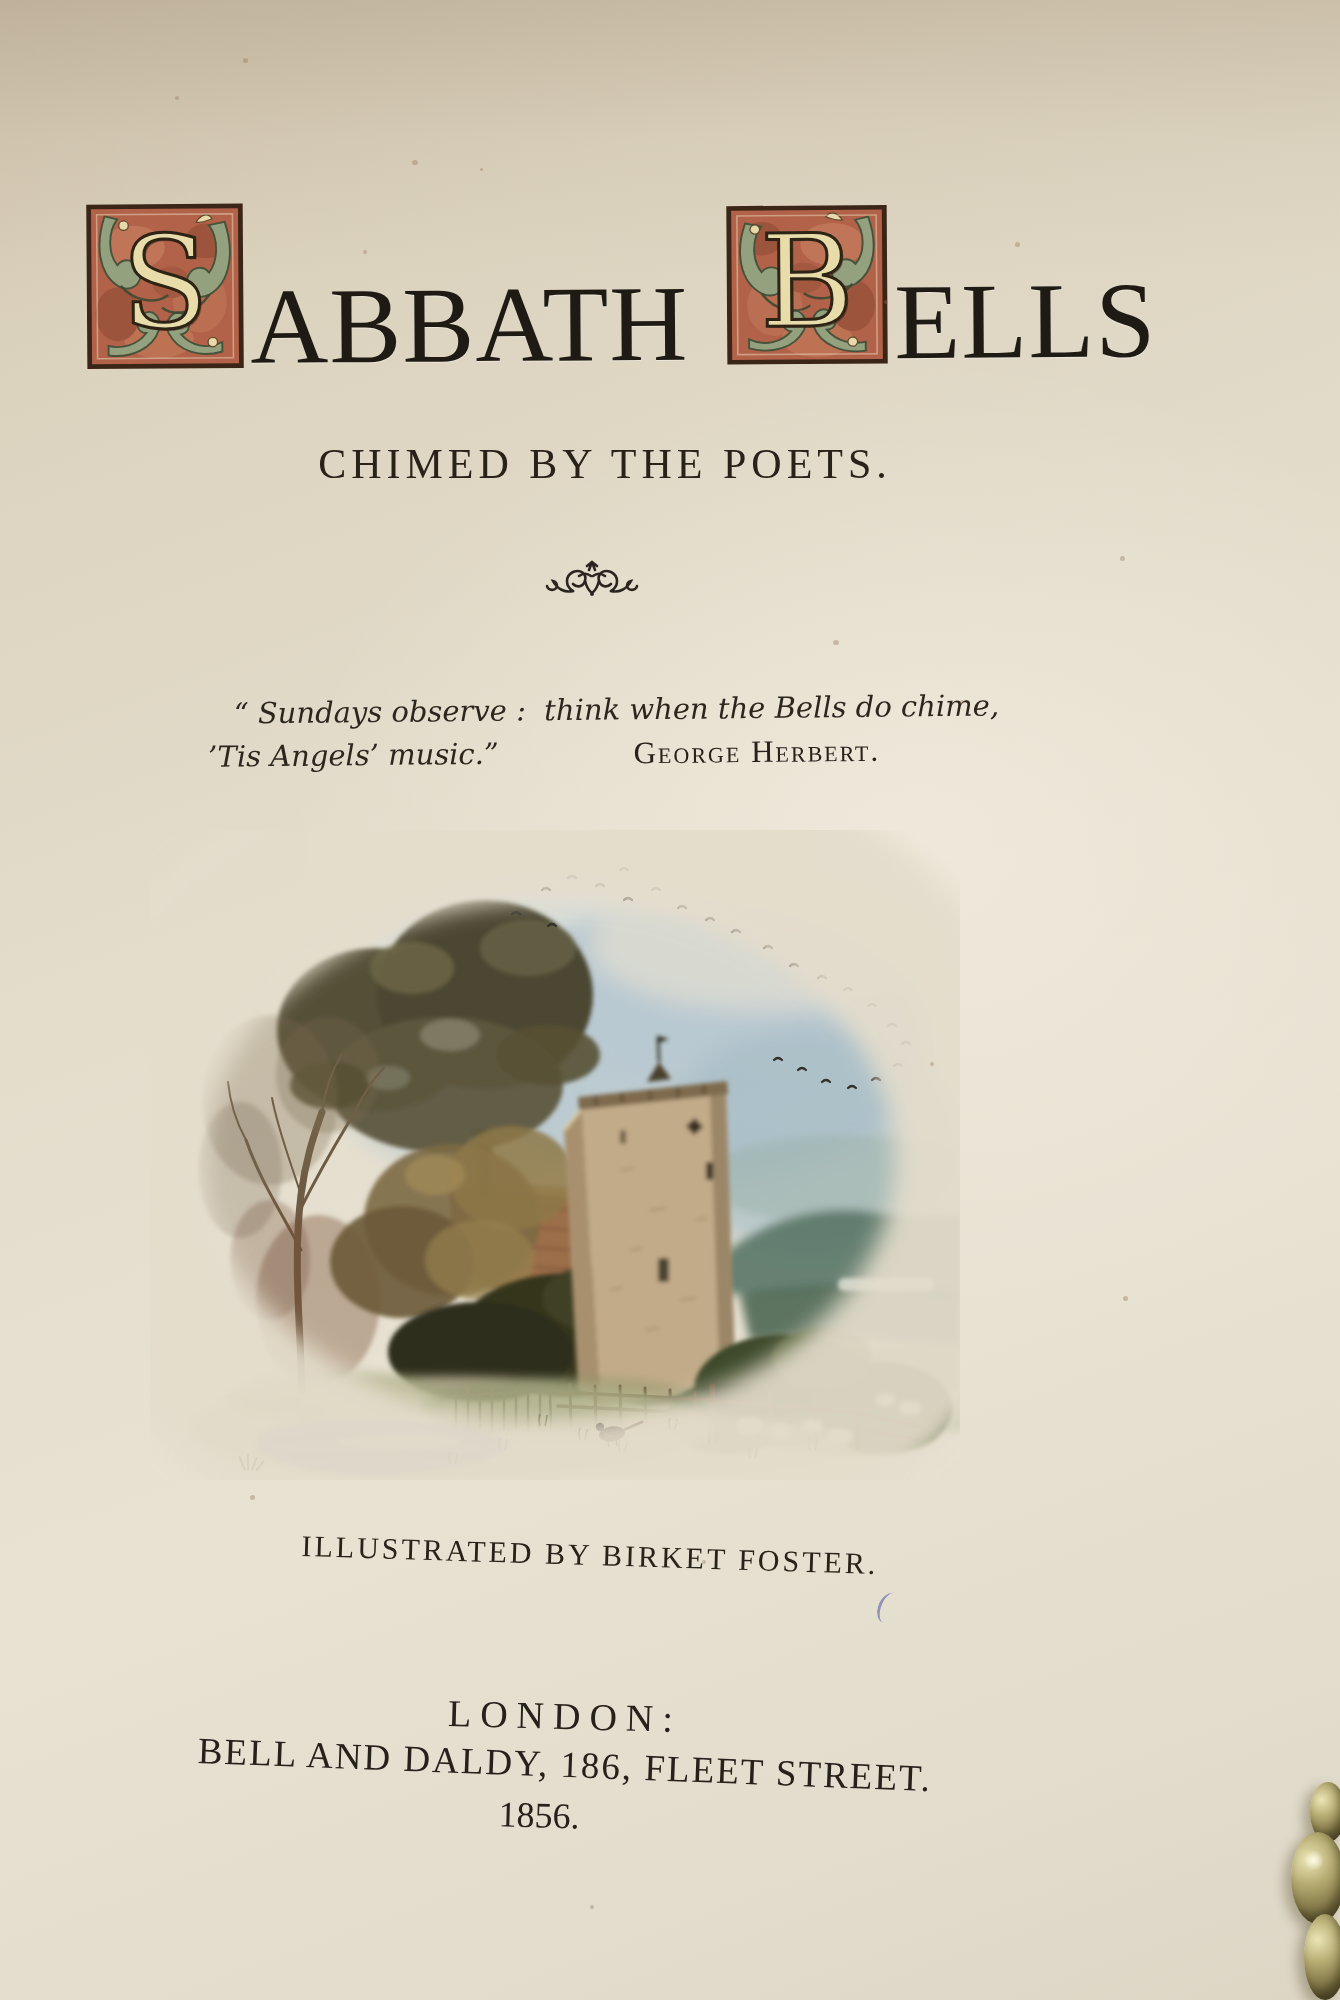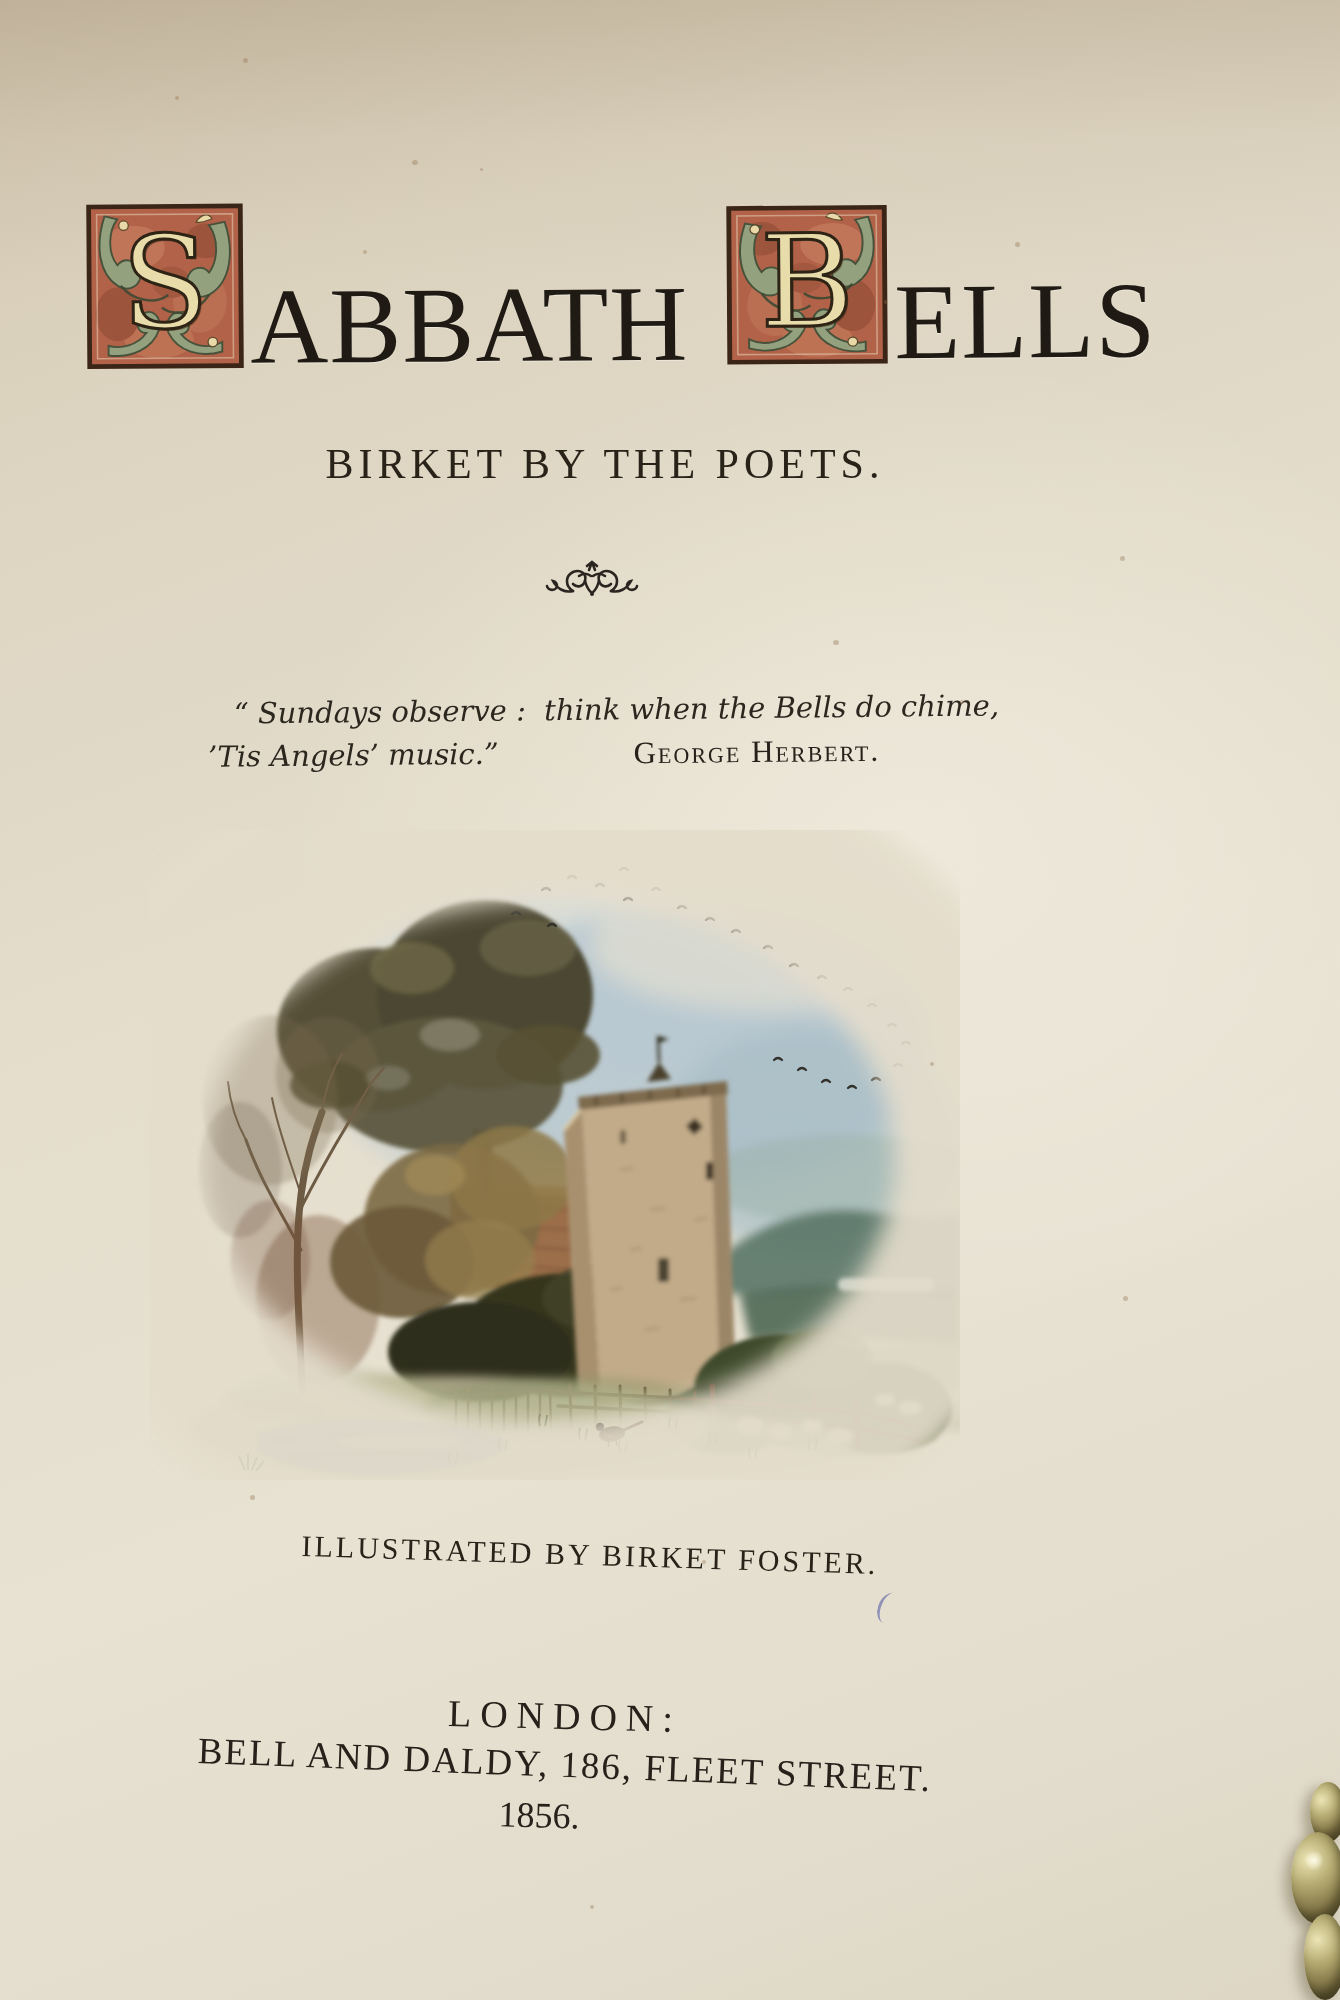--- a/index.html
+++ b/index.html
@@ -152,21 +152,21 @@
           <path d="M28 10 c3 -5 8 -6 10 -2 c-3 1 -6 3 -10 2 Z"></path>
         </g>
         <rect x="2" y="2" width="96" height="101" fill="none" stroke="#3a2517" stroke-width="3"></rect>
         <rect x="7" y="7" width="86" height="91" fill="none" stroke="#e9dcc0" stroke-width="1" opacity=".5"></rect>
       </svg>
       <span class="initial-letter">B</span>
     </div>
     <span class="title-text">ELLS</span>
   </div>
 
-  <div id="subtitle">BIRKET BY THE POETS.</div>
+  <div id="subtitle">CHIMED BY THE POETS.</div>
 
   <svg id="ornament" viewBox="0 0 98 44">
     <g stroke="#2a2520" stroke-width="2.6" fill="none" stroke-linecap="round">
       <path d="M4 30 a5 4.5 0 1 0 6 -5 c 4 8 12 12 20 10"></path>
       <path d="M94 30 a5 4.5 0 1 1 -6 -5 c -4 8 -12 12 -20 10"></path>
       <path d="M30 35 C22 30 22 20 30 16 C38 13 44 18 42 25 C40 31 34 32 30 28"></path>
       <path d="M68 35 C76 30 76 20 68 16 C60 13 54 18 56 25 C58 31 64 32 68 28"></path>
       <path d="M42 25 C44 32 46 35 49 37 C52 35 54 32 56 25"></path>
       <path d="M46 14 L49 6 M52 14 L49 6 M49 6 L44 10 M49 6 L54 10"></path>
       <path d="M36 20 C40 17 44 17 48 20 M62 20 C58 17 54 17 50 20"></path>

